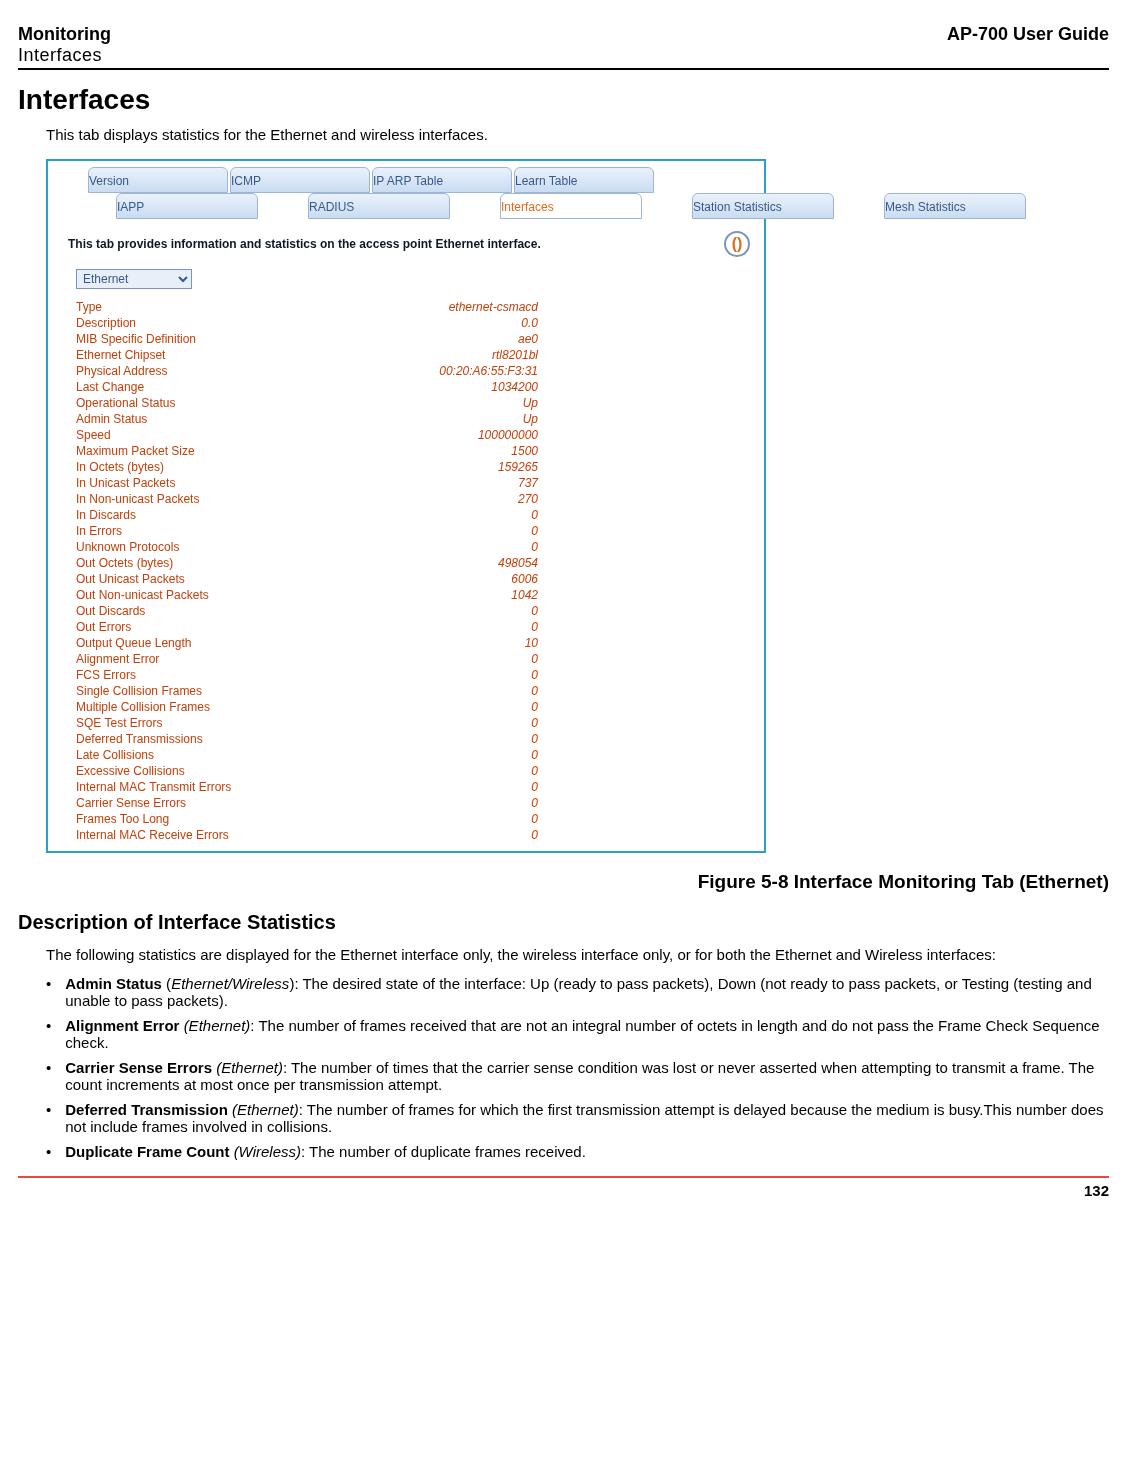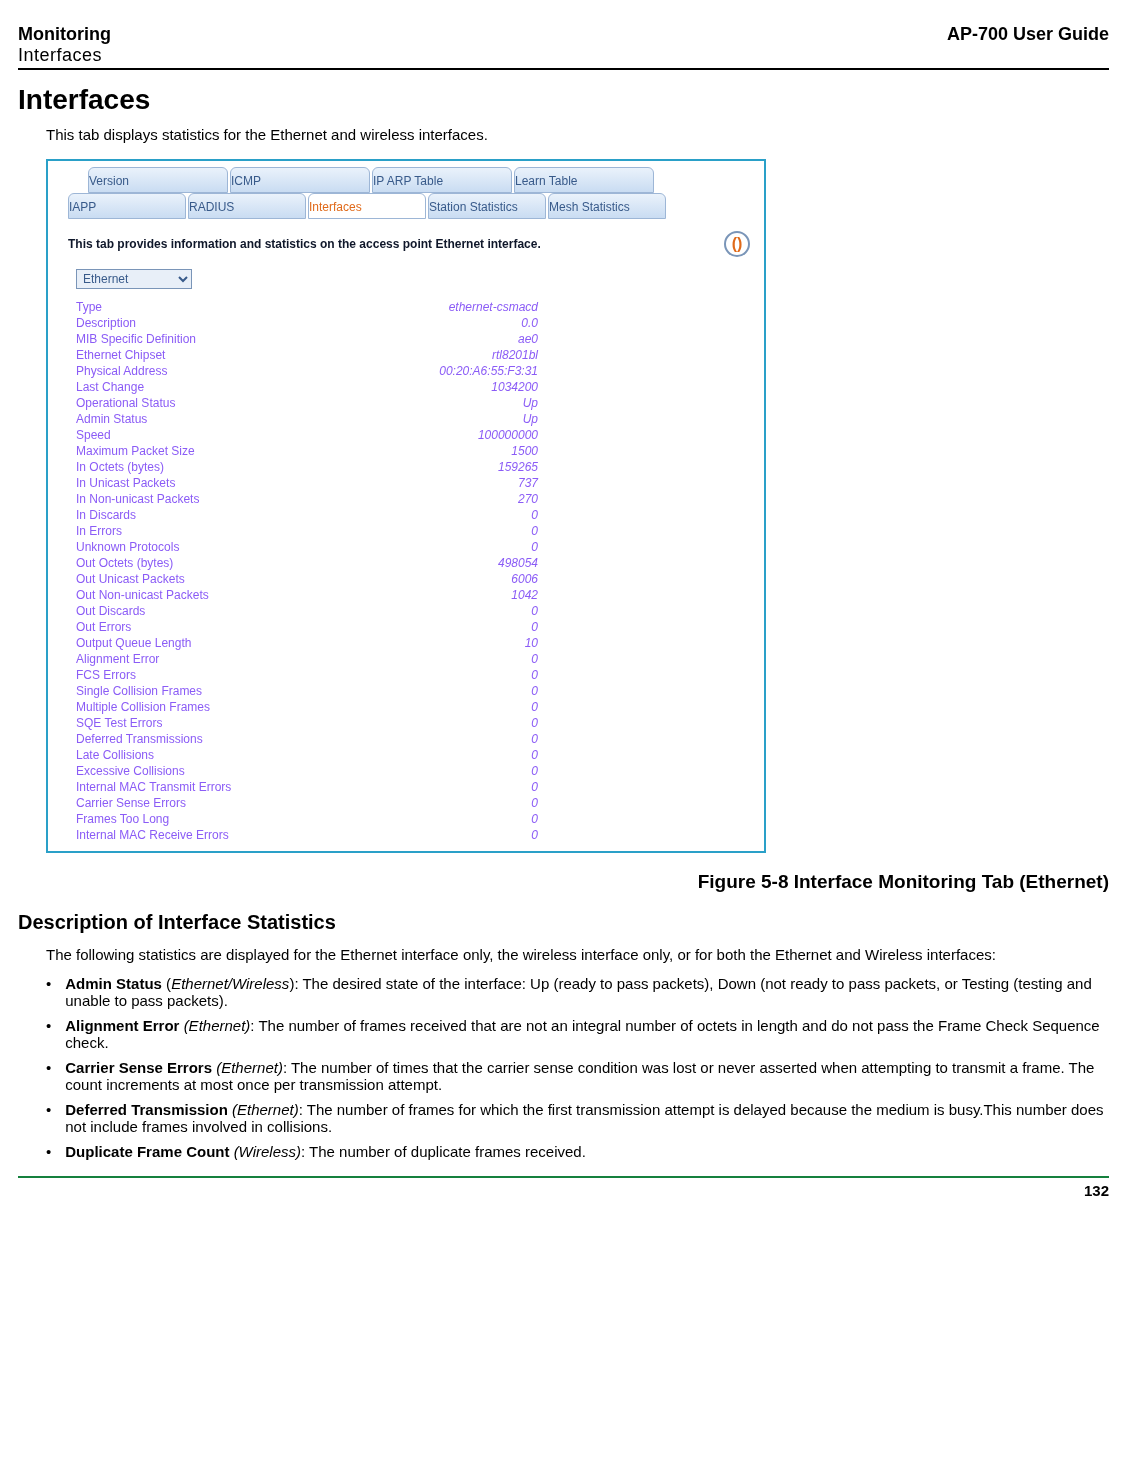--- a/index.html
+++ b/index.html
@@ -12,41 +12,41 @@
   .topbar .right { font-size: 18px; font-weight: bold; }
   h1.section { font-size: 28px; font-weight: bold; margin: 6px 0 10px 0; }
   p.intro { font-size: 15px; margin: 0 0 16px 28px; }
   .shot { border: 2px solid #2aa0c8; background: #fff; width: 720px; margin-left: 28px; }
   .tabrow1, .tabrow2 { display: flex; }
   .tab { flex: 0 0 auto; height: 26px; line-height: 26px; font-size: 12px; color: #385a8a; text-align: left; border-top: 1px solid #9db6d6; border-left: 1px solid #9db6d6; border-right: 1px solid #9db6d6; border-bottom: 1px solid #9db6d6;
          background: linear-gradient(#eaf2fb,#c9dcf2); border-top-left-radius: 6px; border-top-right-radius: 6px; margin-right: 2px; }
   .tabrow1 { padding: 6px 10px 0 40px; }
   .tabrow2 { padding: 0 10px 0 20px; }
   .tabrow1 .tab { width: 140px; }
-  .tabrow2 .tab { width: 118px; }
+  .tabrow2 .tab { width: 142px; margin-left: 48px; }
   .tab.active { background: #fff; color: #e06a1a; font-weight: normal; }
   .desc-row { display: flex; align-items: center; padding: 12px 14px 12px 20px; }
   .desc-row .txt { font-size: 12px; color: #0f172a; font-weight: bold; flex: 1; }
   .help-icon { width: 26px; height: 26px; border: 2px solid #7a95b8; border-radius: 50%; display: flex; align-items: center; justify-content: center; color: #e06a1a; font-weight: bold; font-size: 16px; background: #fff; }
   .dd { margin: 0 0 10px 28px; }
   .dd select { font-size: 12px; color: #385a8a; background: #e8eff8; border: 1px solid #7a95b8; padding: 1px 2px; width: 116px; }
   .stats { width: 470px; margin-left: 28px; }
-  .stats .row { display: flex; font-size: 12px; color: #8b5cf6; line-height: 16px; align-items: flex-end; }
+  .stats .row { display: flex; font-size: 12px; color: #c2410c; line-height: 16px; align-items: flex-end; }
   .stats .row .k { flex: 0 0 230px; }
   .stats .row .v { flex: 1; text-align: right; font-style: italic; padding-right: 8px; }
   .figcap { font-size: 19px; font-weight: bold; margin: 18px 0 18px 8px; text-align: right; }
   h2.sub { font-size: 20px; font-weight: bold; margin: 0 0 12px 0; }
   p.body { font-size: 15px; margin: 0 0 12px 28px; }
   ul.bul { list-style: none; margin: 0 0 0 28px; }
   ul.bul > li { font-size: 15px; margin-bottom: 8px; display: flex; }
   ul.bul > li::before { content: "•"; margin-right: 14px; flex: 0 0 auto; }
   ul.bul > li > span { display: inline; }
   .term { font-weight: bold; }
   .scope { font-style: italic; }
-  .footrule { border-top: 2px solid #15803d; margin-top: 16px; padding-top: 4px; text-align: right; font-size: 15px; font-weight: bold; }
+  .footrule { border-top: 2px solid #ef4444; margin-top: 16px; padding-top: 4px; text-align: right; font-size: 15px; font-weight: bold; }
 </style>
 </head>
 <body>
 
 <div class="page">
 
   <div class="topbar">
     <div class="left">
       <div class="l1">Monitoring</div>
       <div class="l2">Interfaces</div>

